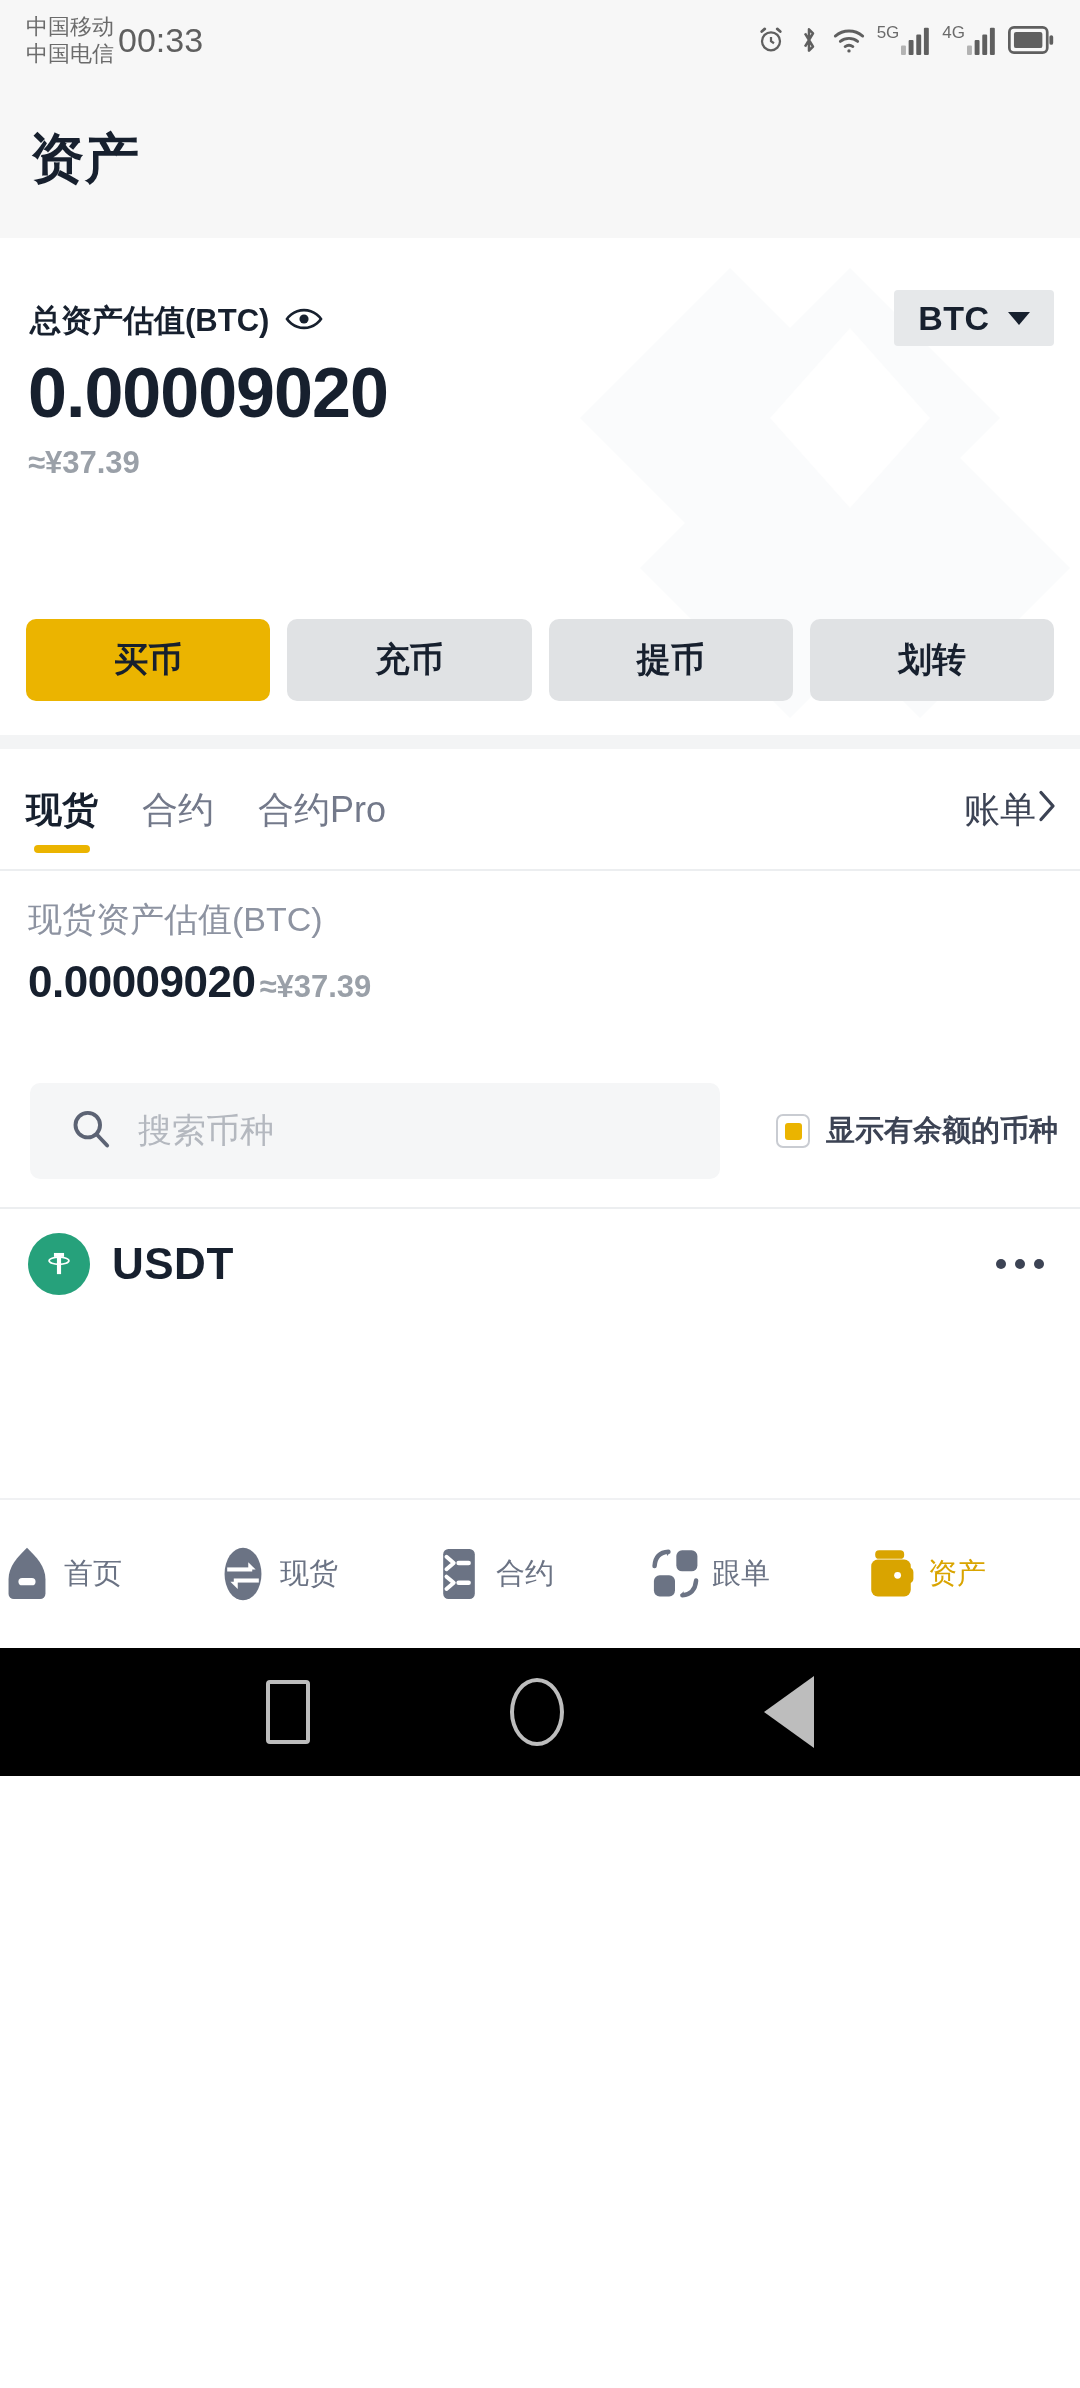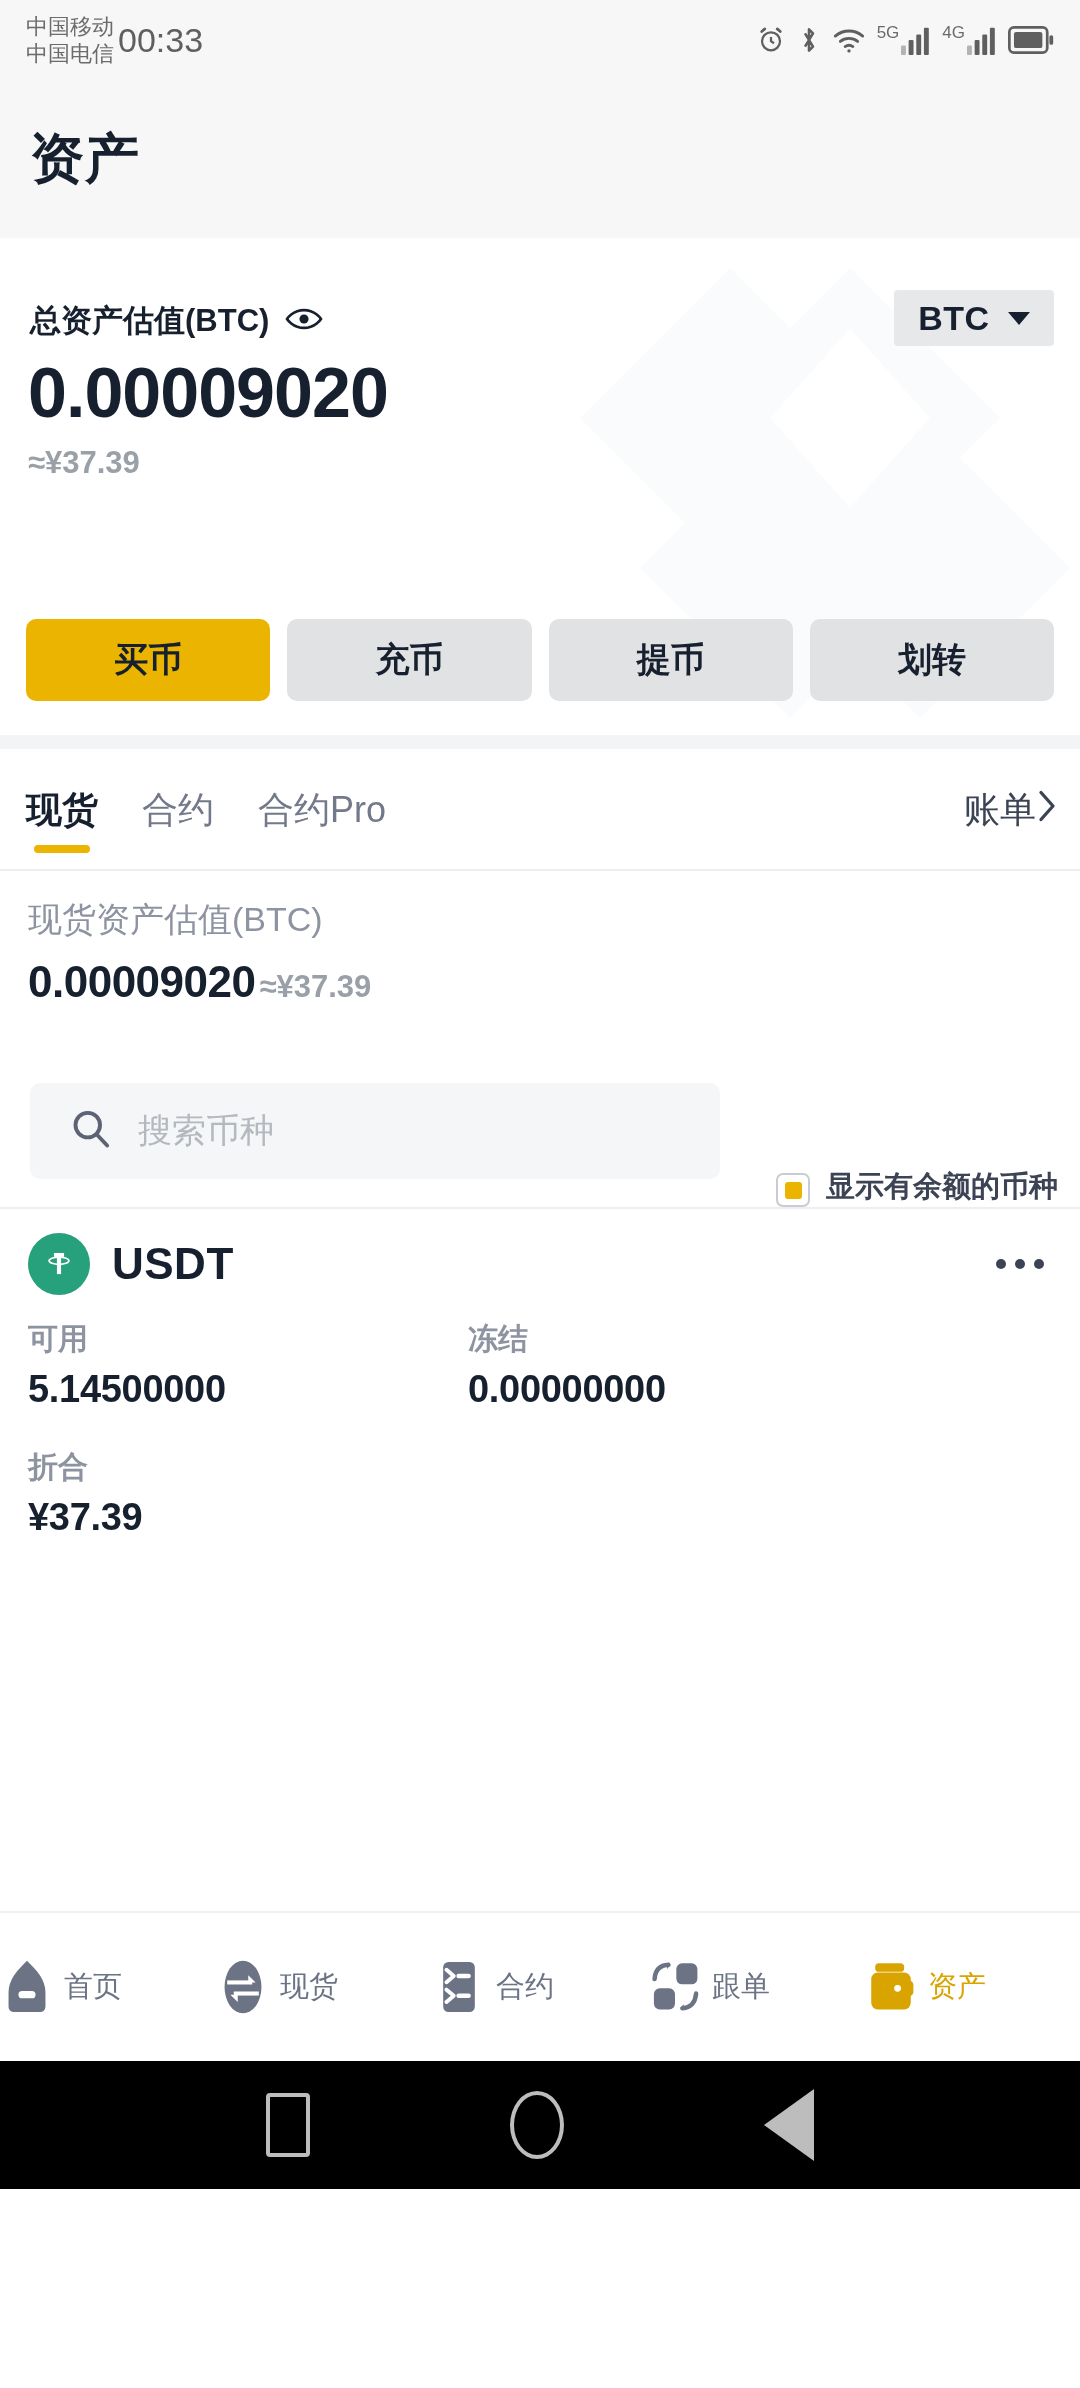--- a/index.html
+++ b/index.html
@@ -3,21 +3,21 @@
 <meta charset="utf-8">
 <style>
   * { margin:0; padding:0; box-sizing:border-box; }
   html,body{
     width:1080px; height:2388px;
     background:#ffffff;
     font-family:"Liberation Sans","DejaVu Sans",sans-serif;
     -webkit-font-smoothing:antialiased;
     overflow:hidden;
   }
-  #screen{ position:relative; width:1080px; height:2189px; background:#fff; }
+  #screen{ position:relative; width:1080px; height:1776px; background:#fff; }
 
   
   .statusbar{
     position:absolute; top:0; left:0; width:1080px; height:80px;
     background:#f7f7f7;
     display:flex; align-items:center; justify-content:space-between;
     padding:0 26px;
   }
   .sb-left{ display:flex; align-items:center; }
   .carriers{ display:flex; flex-direction:column; justify-content:center;
@@ -127,21 +127,21 @@
     display:flex; align-items:center; background:#fff;
   }
   .searchbox{
     position:absolute; left:30px; top:28px; width:690px; height:96px;
     background:#f5f6f7; border-radius:10px;
     display:flex; align-items:center; padding-left:40px; gap:26px;
   }
   .search-ph{ font-size:34px; color:#b4b8bf; }
   .chkwrap{
     position:absolute; right:22px; top:0; height:100%;
-    display:flex; align-items:flex-end; gap:16px;
+    display:flex; align-items:center; gap:16px;
   }
   .chkbox{
     width:34px; height:34px; border:2px solid #c9ccd2; border-radius:7px;
     display:flex; align-items:center; justify-content:center; background:#fff;
   }
   .chkbox .inner{ width:17px; height:17px; background:#ebb400; border-radius:3px; }
   .chklabel{ font-size:29px; color:#3c4354; font-weight:700; }
 
   
   .coinlist{ position:absolute; top:1209px; left:0; width:1080px; background:#fff; }
@@ -345,39 +345,20 @@
           </svg>
         </span>
         <span class="coinname">USDT</span>
         <span class="dots">
             <i></i>
             <i></i>
             <i></i>
           </span>
       </div>
 
-      <div class="coinstats">
-        <div class="statrow">
-          <div class="statcell">
-            <div class="stat-k">可用</div>
-            <div class="stat-v">5.14500000</div>
-          </div>
-          <div class="statcell">
-            <div class="stat-k">冻结</div>
-            <div class="stat-v">0.00000000</div>
-          </div>
-        </div>
-        <div class="gap"></div>
-        <div class="statrow">
-          <div class="statcell">
-            <div class="stat-k">折合</div>
-            <div class="stat-v">¥37.39</div>
-          </div>
-        </div>
-      </div>
     </div>
   </div>
 
   <div class="bottomnav">
 
     <div class="navitem">
       <span class="navicon">
         <svg width="54" height="58" viewBox="0 0 40 44" fill="#6b7384">
           <path d="M20 2 C27 9 34 16 34 26 v11 a4 4 0 0 1-4 4 H10 a4 4 0 0 1-4-4 V26 C6 16 13 9 20 2 Z"></path>
           <rect x="13.5" y="25" width="13" height="5.6" rx="2.8" fill="#fff"></rect>

